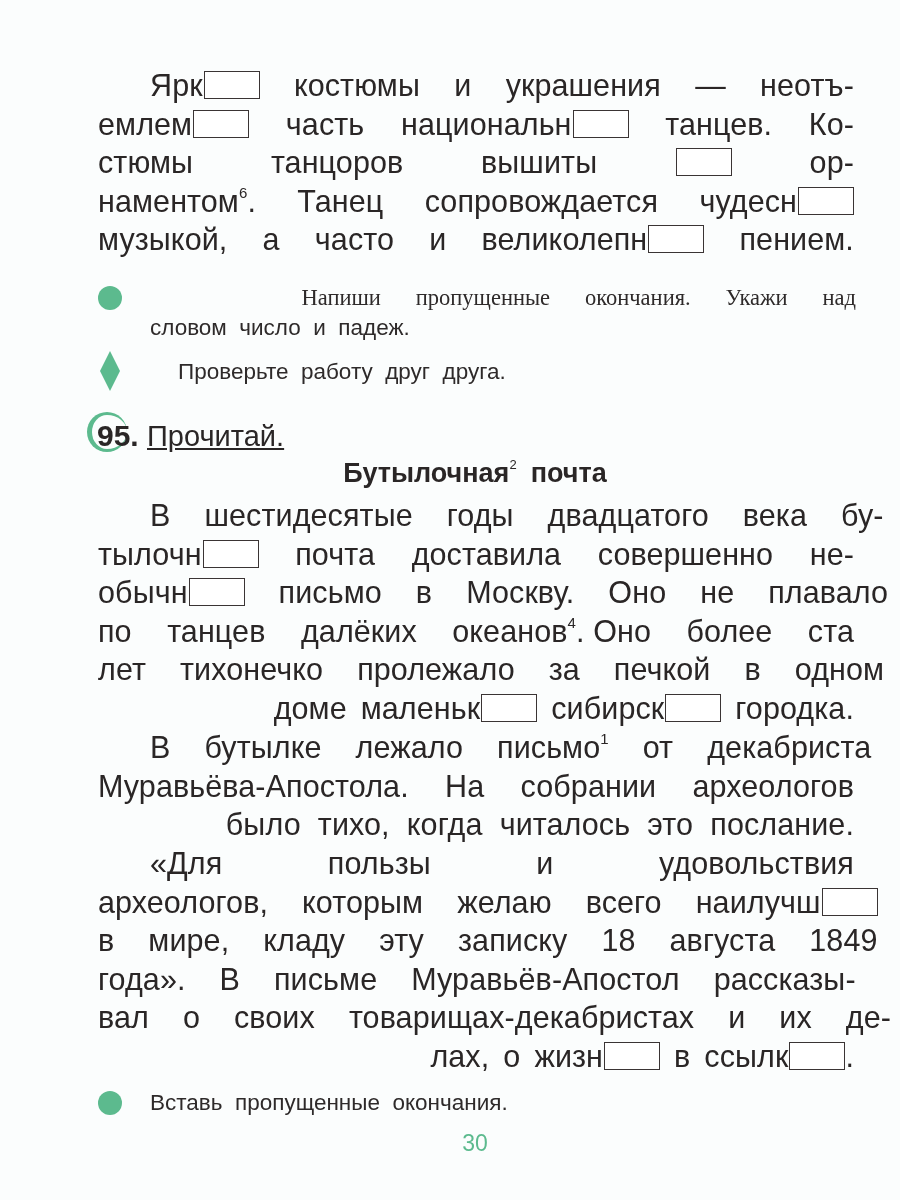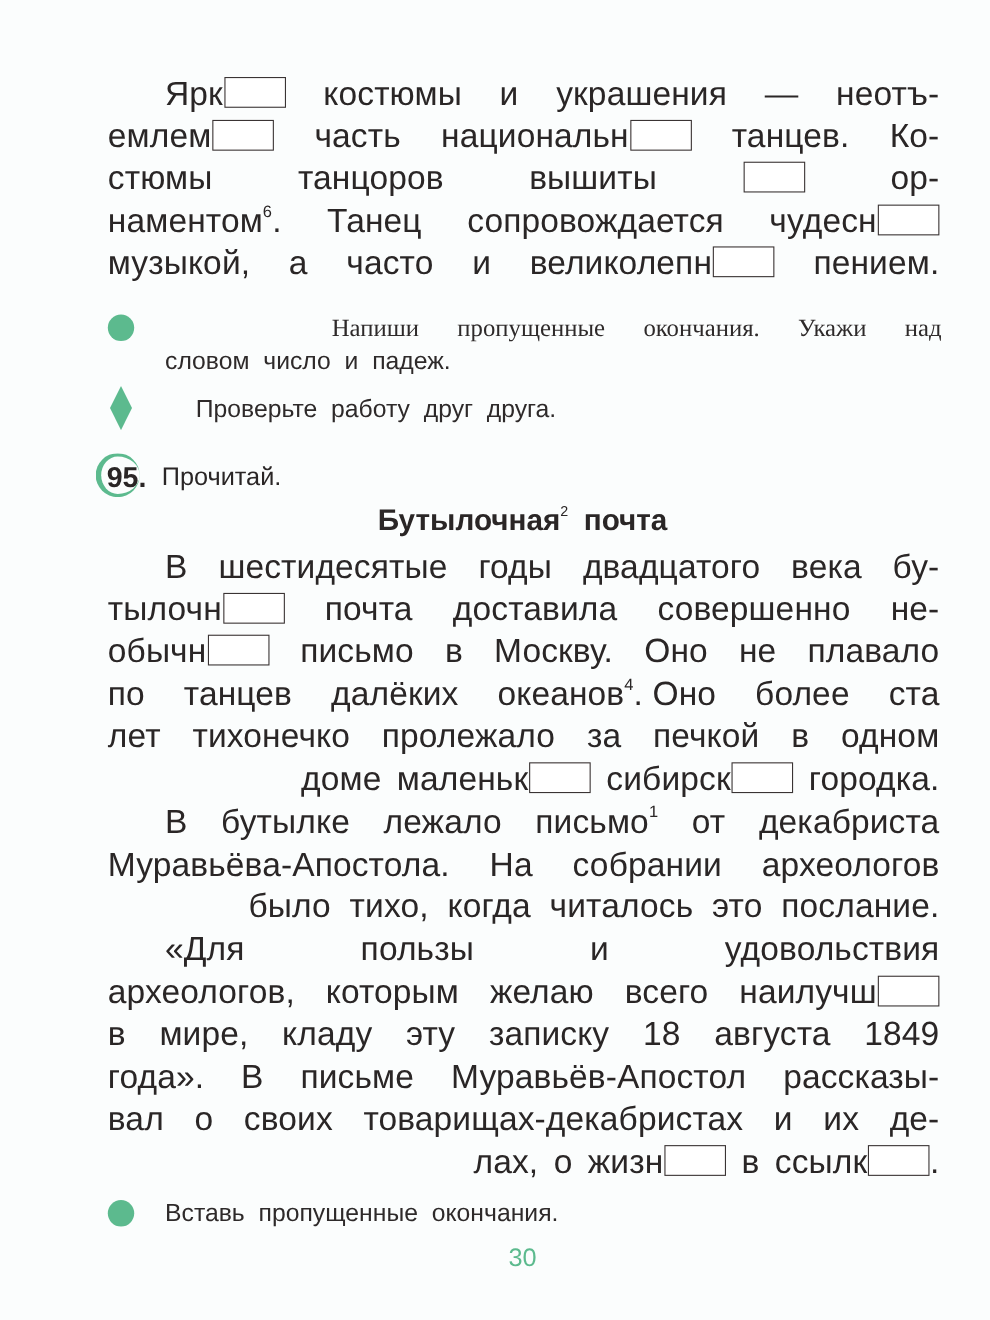--- a/index.html
+++ b/index.html
@@ -10,21 +10,21 @@
       color: #2a2626;
       position: relative;
       overflow: hidden;
     }
     .page { position: absolute; left: 0; top: 0; width: 900px; height: 1200px; }
     .para {
       position: absolute; left: 98px; width: 756px;
       font-size: 30.5px; line-height: 38.6px;
       letter-spacing: 0.1px;
     }
-    .line { display: flex; justify-content: space-between; height: 38.6px; white-space: nowrap; }
+    .line { display: flex; justify-content: space-between; height: 38.6px; white-space: nowrap; gap: 34px; }
     .line.left { justify-content: flex-end; gap: 14px; }
     .indent { padding-left: 52px; }
     .w { display: inline-block; }
     .box {
       display: inline-block; width: 54px; height: 26px;
       border: 1.6px solid #3a3434; vertical-align: -3px;
       background: #ffffff; margin-left: 1px;
     }
     sup { font-size: 15px; vertical-align: 14px; line-height: 0; }
     .task {
@@ -42,22 +42,22 @@
     }
     .exnum {
       position: absolute; left: 87px; top: 412px; height: 40px;
     }
     .arc {
       position: absolute; left: 0; top: 0; width: 40px; height: 40px;
       border-radius: 50%;
       border-left: 5px solid #5cba8e; border-top: 3px solid #5cba8e; border-bottom: 3px solid #5cba8e;
       border-right: 0; box-sizing: border-box;
     }
-    .exnum .num { position: absolute; left: 10px; top: 7px; font-weight: bold; font-size: 26px; color: #2a2626; }
-    .exnum .instr { position: absolute; left: 60px; top: 8px; font-size: 23px; color: #2a2626; white-space: nowrap; }
+    .exnum .num { position: absolute; left: 10px; top: 7px; font-weight: bold; font-size: 30px; color: #2a2626; }
+    .exnum .instr { position: absolute; left: 60px; top: 8px; font-size: 29px; color: #2a2626; white-space: nowrap; text-decoration: underline; }
     .title {
       position: absolute; left: 0; width: 950px; top: 458px; text-align: center;
       font-weight: bold; font-size: 27px;
     }
     .title sup { font-size: 13px; vertical-align: 13px; font-weight: normal; margin-right: 14px; }
     .pagenum {
       position: absolute; left: 0; width: 950px; top: 1130px; text-align: center;
       font-size: 23px; color: #5cba8e;
     }
   </style>

